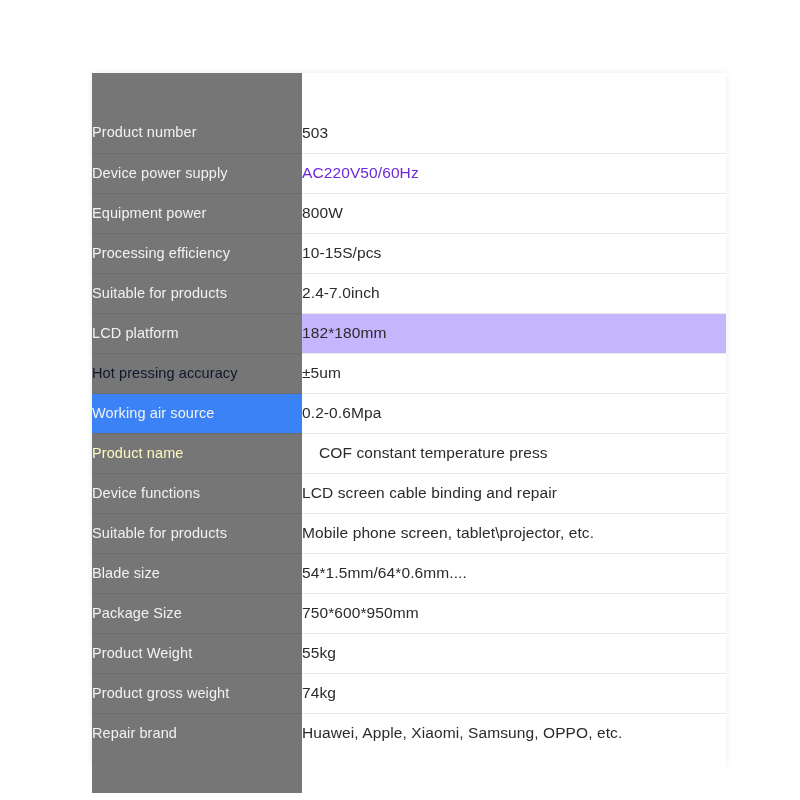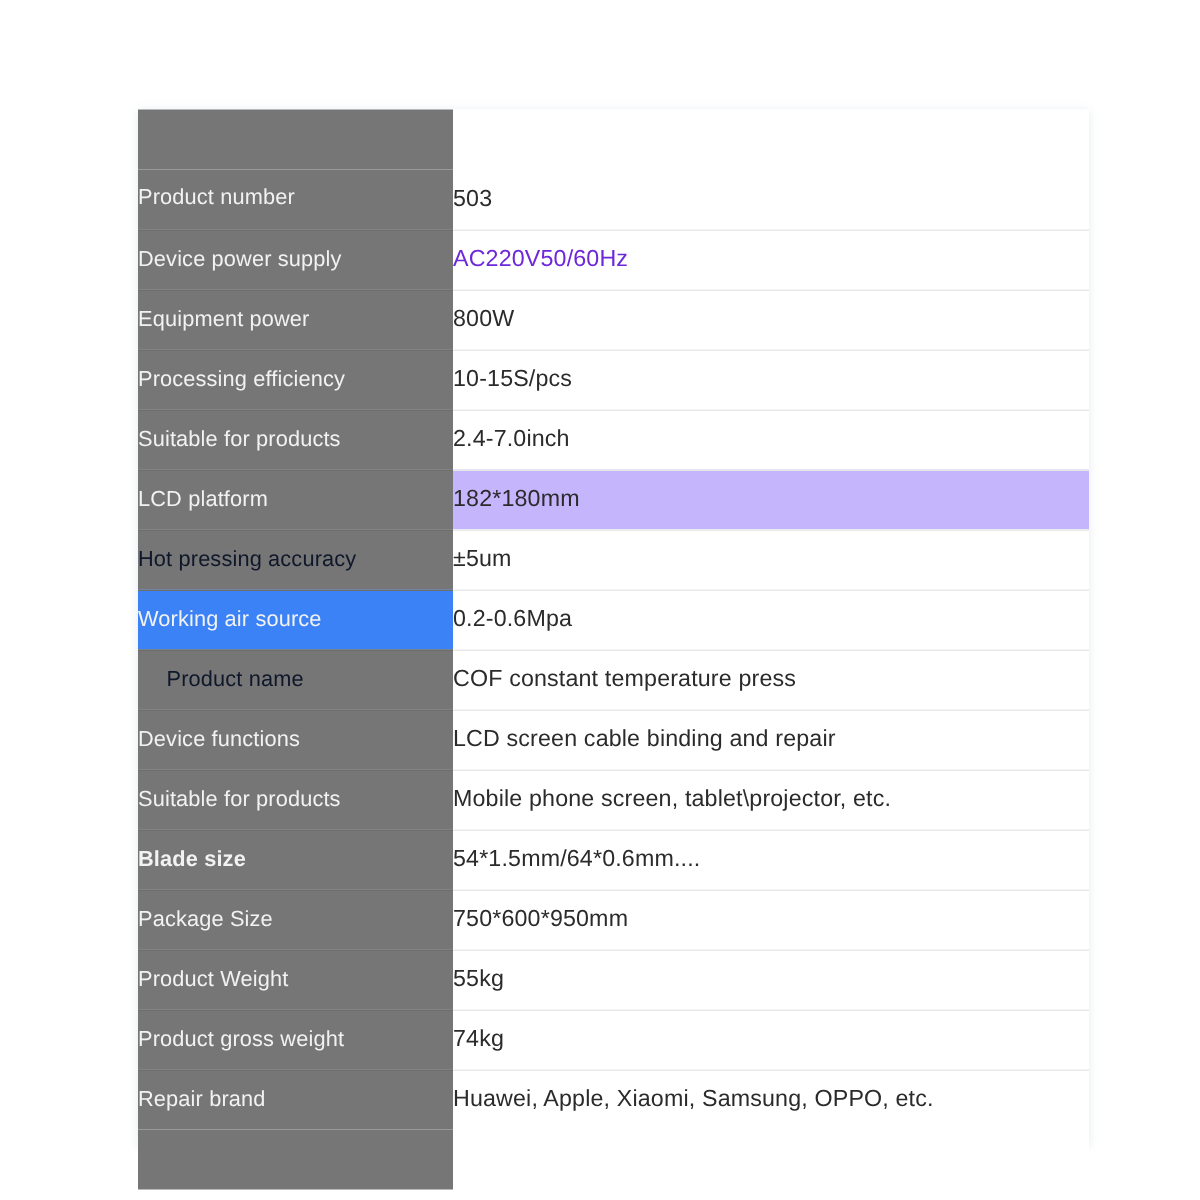--- a/index.html
+++ b/index.html
@@ -118,33 +118,33 @@
         </tr>
         <tr>
           <td class="label-cell" style="background: rgb(118, 118, 118); color: #0f172a;">Hot pressing accuracy</td>
           <td class="value-cell" style="background: rgb(255, 255, 255); color: rgb(43, 43, 43);">±5um</td>
         </tr>
         <tr>
           <td class="label-cell" style="background: #3b82f6; color: rgb(242, 242, 242);">Working air source</td>
           <td class="value-cell" style="background: rgb(255, 255, 255); color: rgb(43, 43, 43);">0.2-0.6Mpa</td>
         </tr>
         <tr>
-          <td class="label-cell" style="background: rgb(118, 118, 118); color: #0f172a; padding-left: 19px;">Product name</td>
-          <td class="value-cell" style="background: rgb(255, 255, 255); color: rgb(43, 43, 43);">COF constant temperature press</td>
+          <td class="label-cell" style="background: rgb(118, 118, 118); color: #fef9c3;">Product name</td>
+          <td class="value-cell" style="background: rgb(255, 255, 255); color: rgb(43, 43, 43); padding-left: 17px;">COF constant temperature press</td>
         </tr>
         <tr>
           <td class="label-cell" style="background: rgb(118, 118, 118); color: rgb(242, 242, 242);">Device functions</td>
           <td class="value-cell" style="background: rgb(255, 255, 255); color: rgb(43, 43, 43);">LCD screen cable binding and repair</td>
         </tr>
         <tr>
           <td class="label-cell" style="background: rgb(118, 118, 118); color: rgb(242, 242, 242);">Suitable for products</td>
           <td class="value-cell" style="background: rgb(255, 255, 255); color: rgb(43, 43, 43);">Mobile phone screen, tablet\projector, etc.</td>
         </tr>
         <tr>
-          <td class="label-cell" style="background: rgb(118, 118, 118); color: rgb(242, 242, 242); font-weight: bold;">Blade size</td>
+          <td class="label-cell" style="background: rgb(118, 118, 118); color: rgb(242, 242, 242);">Blade size</td>
           <td class="value-cell" style="background: rgb(255, 255, 255); color: rgb(43, 43, 43);">54*1.5mm/64*0.6mm....</td>
         </tr>
         <tr>
           <td class="label-cell" style="background: rgb(118, 118, 118); color: rgb(242, 242, 242);">Package Size</td>
           <td class="value-cell" style="background: rgb(255, 255, 255); color: rgb(43, 43, 43);">750*600*950mm</td>
         </tr>
         <tr>
           <td class="label-cell" style="background: rgb(118, 118, 118); color: rgb(242, 242, 242);">Product Weight</td>
           <td class="value-cell" style="background: rgb(255, 255, 255); color: rgb(43, 43, 43);">55kg</td>
         </tr>

